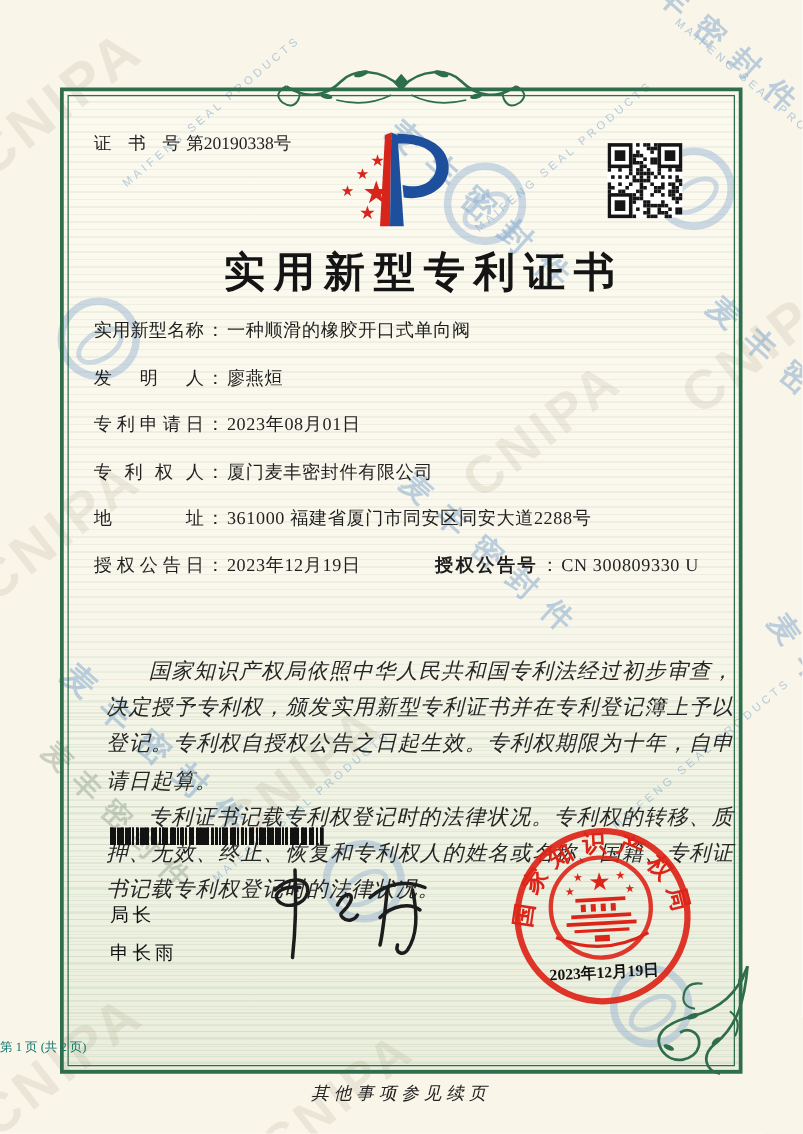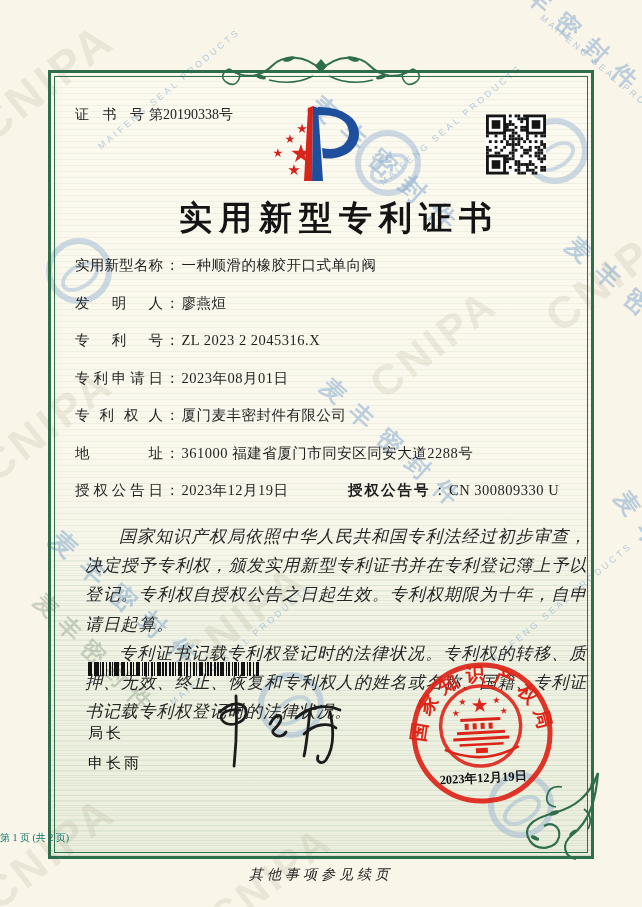--- a/index.html
+++ b/index.html
@@ -316,23 +316,20 @@
   <div class="title">实用新型专利证书</div>
 
   <div class="fields">
     <div class="frow">
       <span class="flabel">实用新型名称</span><span class="fcolon">：</span><span class="fvalue">一种顺滑的橡胶开口式单向阀</span>
     </div>
     <div class="frow">
       <span class="flabel">发明人</span><span class="fcolon">：</span><span class="fvalue">廖燕烜</span>
     </div>
     <div class="frow">
-      <span class="flabel">专利号</span><span class="fcolon">：</span><span class="fvalue">ZL 2023 2 2045316.X</span>
-    </div>
-    <div class="frow">
       <span class="flabel">专利申请日</span><span class="fcolon">：</span><span class="fvalue">2023年08月01日</span>
     </div>
     <div class="frow">
       <span class="flabel">专利权人</span><span class="fcolon">：</span><span class="fvalue">厦门麦丰密封件有限公司</span>
     </div>
     <div class="frow">
       <span class="flabel">地址</span><span class="fcolon">：</span><span class="fvalue">361000 福建省厦门市同安区同安大道2288号</span>
     </div>
     <div class="frow">
       <span class="flabel">授权公告日</span><span class="fcolon">：</span><span class="fvalue">2023年12月19日</span>

